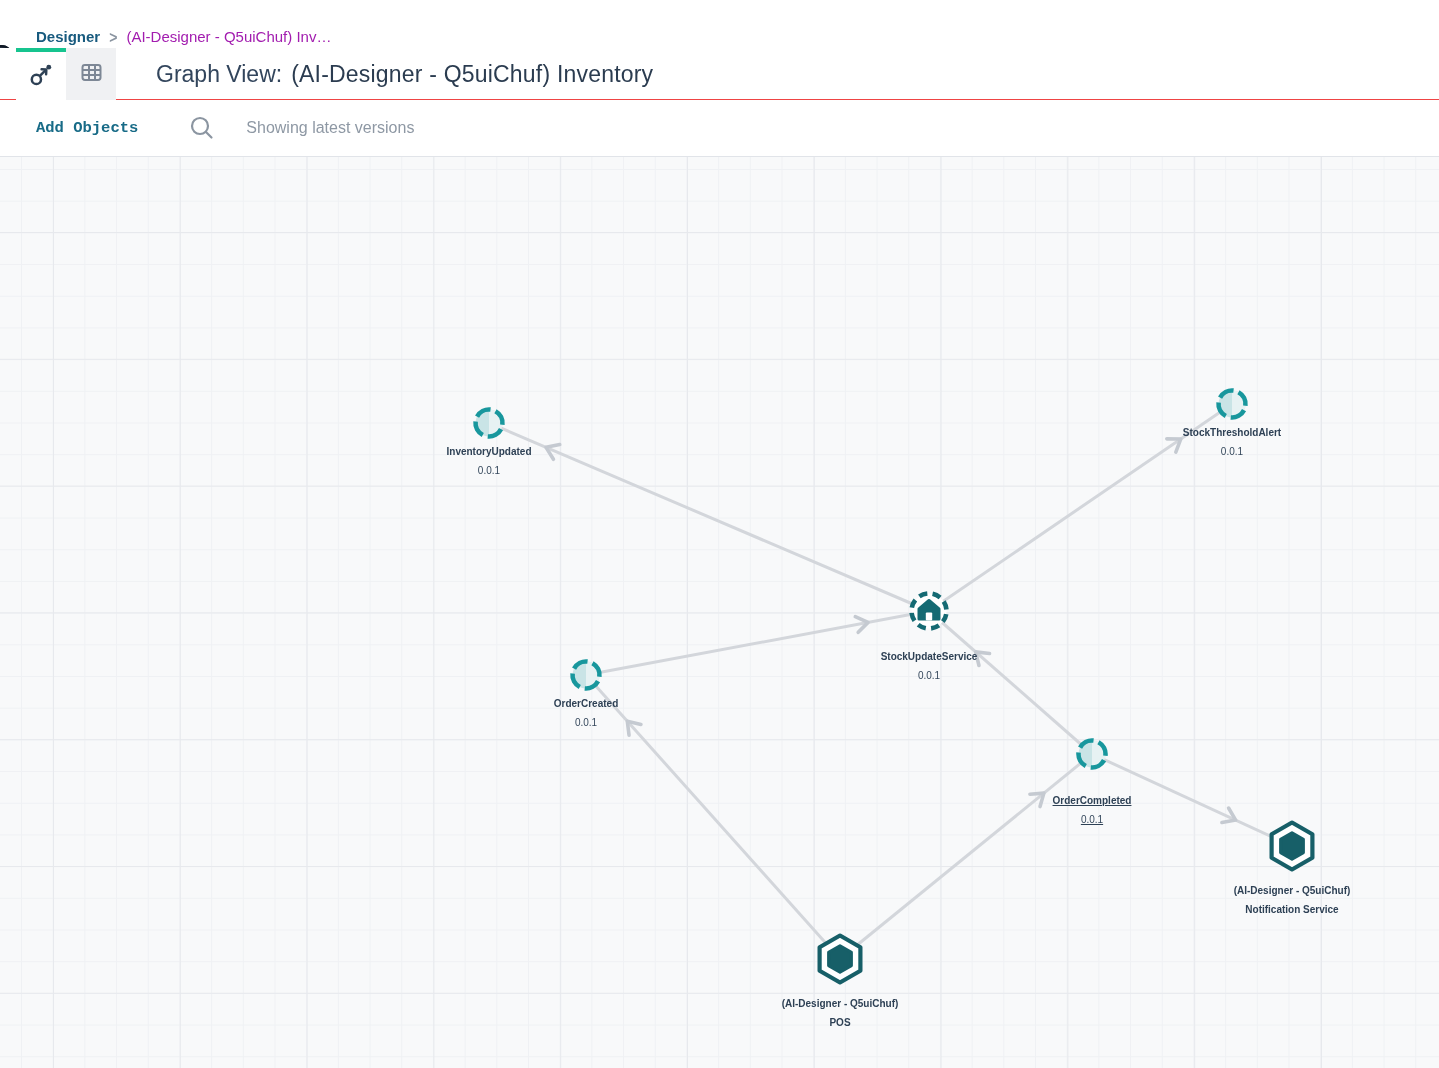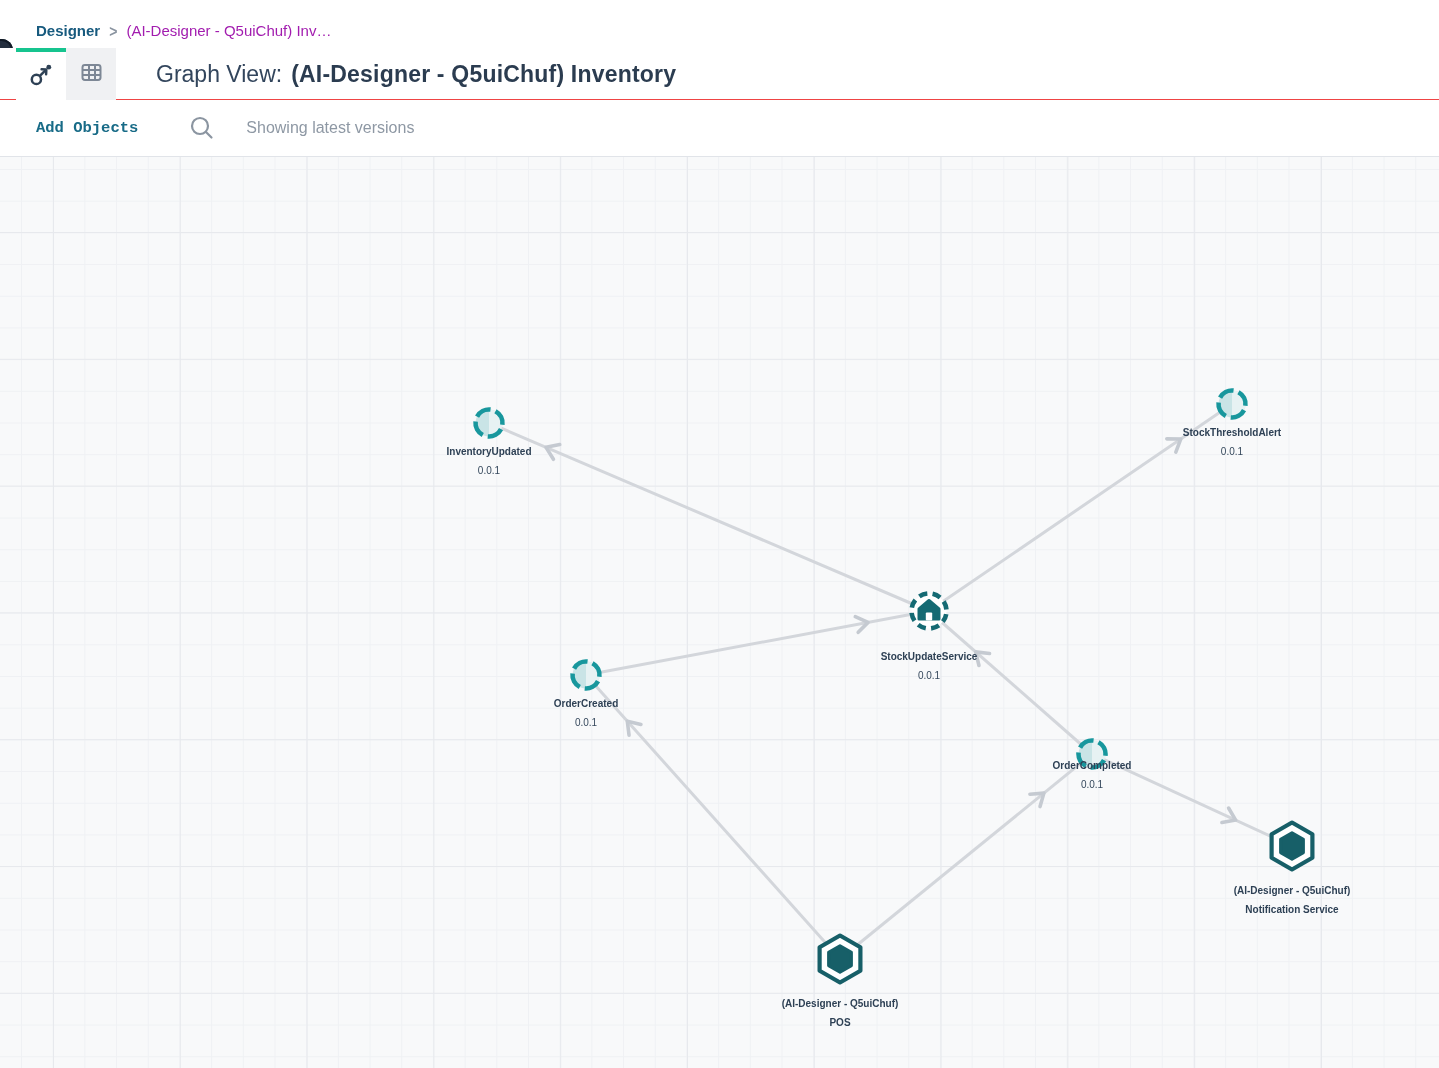--- a/index.html
+++ b/index.html
@@ -2,32 +2,32 @@
 <html><head>
 <meta charset="utf-8">
 <style>
   html,body{margin:0;padding:0;}
   body{
     width:1439px;height:1068px;overflow:hidden;background:#ffffff;
     font-family:"Liberation Sans", sans-serif;position:relative;
     -webkit-font-smoothing:antialiased;
   }
   
-  .breadcrumb-row{position:absolute;top:8px;left:0;width:100%;height:48px;background:#fff;}
+  .breadcrumb-row{position:absolute;top:14px;left:0;width:100%;height:48px;background:#fff;}
   .breadcrumb-row .bc-inner{position:absolute;left:36px;top:14px;font-size:15px;display:flex;align-items:center;gap:9px;}
   .bc-root{color:#175a7e;font-weight:700;text-decoration:none;cursor:pointer;}
   .bc-sep{color:#8a94a0;font-size:14px;font-weight:700;transform:scaleY(1.2);}
   .bc-current{color:#a21caf;font-weight:400;}
   .edge-circle{position:absolute;left:-10px;top:31px;width:23px;height:23px;border-radius:50%;background:#232e3e;box-shadow:inset 0 0 0 2px #111a26;}
   .tab-row{position:absolute;top:48px;left:0;width:100%;height:52px;background:#fff;border-bottom:1px solid #ef4444;box-sizing:border-box;}
   .tab{position:absolute;top:0;width:50px;height:52px;display:flex;align-items:center;justify-content:center;cursor:pointer;box-sizing:border-box;}
   .tab.graph{left:16px;background:#fff;border-top:4px solid #17c48f;height:53px;z-index:2;}
   .tab.table{left:66px;background:#f0f1f3;}
   .page-title{position:absolute;left:156px;top:0;height:52px;display:flex;align-items:center;gap:9px;font-size:23px;color:#32455c;font-weight:400;margin:0;white-space:nowrap;}
-  .page-title b{color:#2b3c50;font-weight:700;letter-spacing:.2px;}
+  .page-title b{color:#2b3c50;font-weight:400;letter-spacing:.2px;}
   .toolbar{position:absolute;top:100px;left:0;width:100%;height:57px;background:#fff;border-bottom:1px solid #e1e4e9;box-sizing:border-box;display:flex;align-items:center;}
   .add-objects{margin-left:36px;border:none;background:none;font-family:Liberation Mono, monospace;font-size:15.5px;font-weight:700;color:#186b87;cursor:pointer;padding:0;}
   .search-wrap{margin-left:50px;display:flex;align-items:center;cursor:pointer;}
   .filter-status{margin-left:30px;font-size:16px;color:#8e98a4;}
   
   #canvas{
     position:absolute;top:157px;left:0;width:1439px;height:911px;cursor:grab;
     background-color:#f8f9fa;
     background-image:
       linear-gradient(to right,#e7e9ed 1px,transparent 1px),
@@ -155,21 +155,21 @@
       <div class="version">0.0.1</div>
     </div>
     <div class="node-label" style="left: 929px; top: 491px;">
       <div>StockUpdateService</div>
       <div class="version">0.0.1</div>
     </div>
     <div class="node-label" style="left: 586px; top: 538px;">
       <div>OrderCreated</div>
       <div class="version">0.0.1</div>
     </div>
-    <div class="node-label" style="left: 1092px; top: 600px;">
+    <div class="node-label" style="left: 1092px; top: 635px; text-decoration: underline;">
       <div>OrderCompleted</div>
       <div class="version">0.0.1</div>
     </div>
     <div class="node-label" style="left: 840px; top: 838px;">
       <div>(AI-Designer - Q5uiChuf)</div>
       <div>POS</div>
     </div>
     <div class="node-label" style="left: 1292px; top: 725px;">
       <div>(AI-Designer - Q5uiChuf)</div>
       <div>Notification Service</div>

